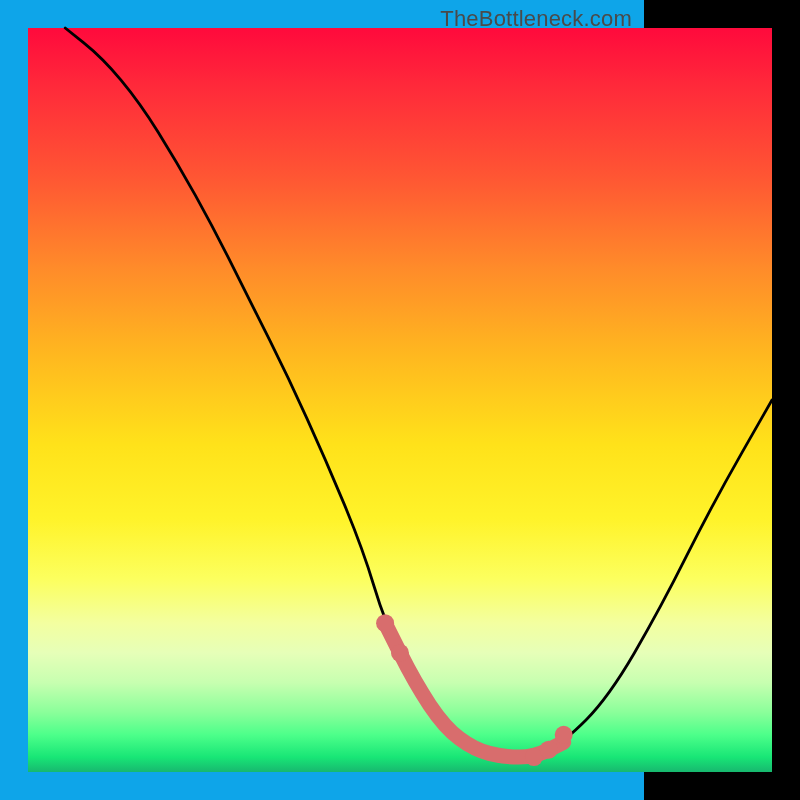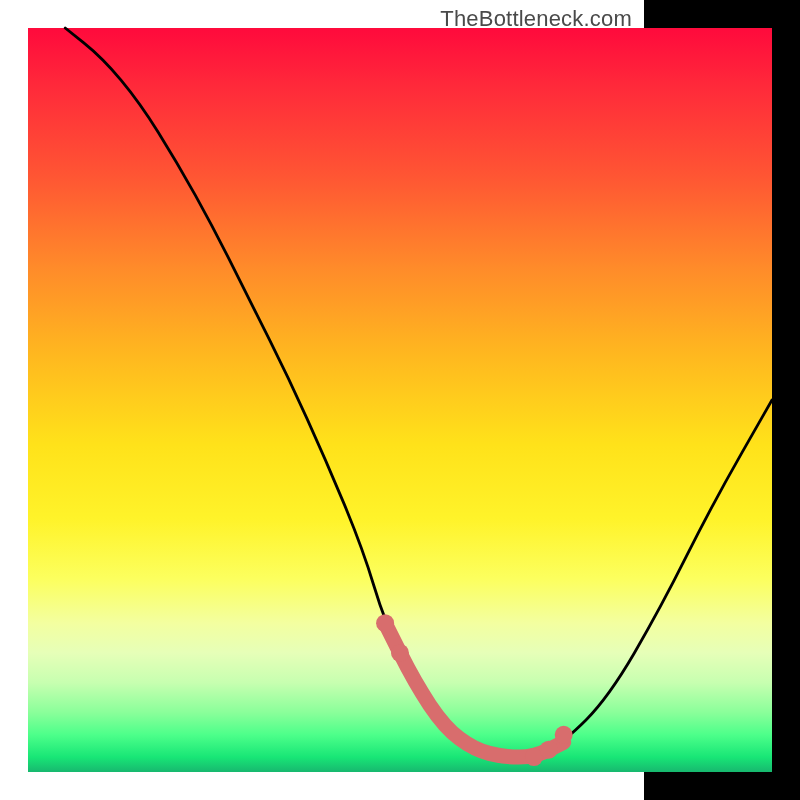--- a/index.html
+++ b/index.html
@@ -8,21 +8,21 @@
     width: 800px;
     height: 800px;
     background: #000;
     font-family: Arial, Helvetica, sans-serif;
     overflow: hidden;
   }
   .stage {
     position: relative;
     width: 644px;
     height: 800px;
-    background: #ffffff;
+    background: #0ea5e9;
   }
   .watermark {
     position: absolute;
     top: 6px;
     right: 12px;
     color: #4a4a4a;
     font-size: 22px;
     font-weight: 500;
     letter-spacing: 0.2px;
     user-select: none;

